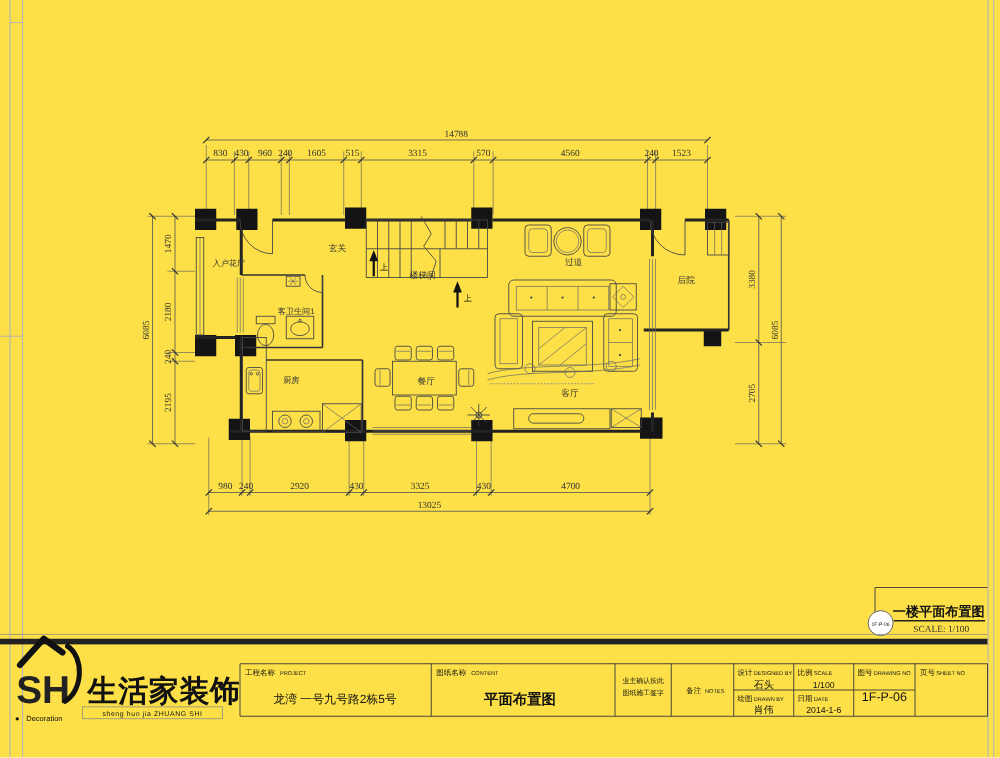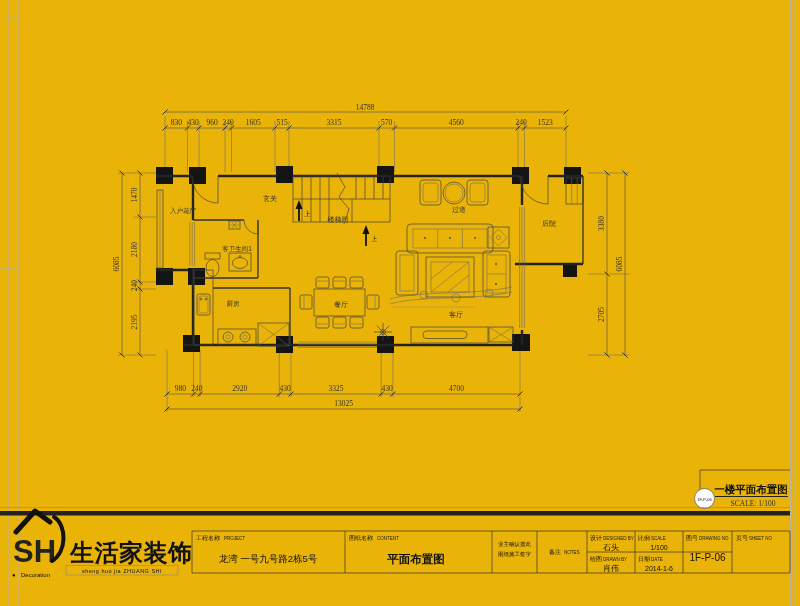--- a/index.html
+++ b/index.html
@@ -1,16 +1,16 @@
 <!DOCTYPE html>
 <html><head>
 <meta charset="utf-8">
 <style>
   html,body{margin:0;padding:0;background:#fff;}
-  .sheet{position:relative;width:800px;height:606px;background:#eab308;overflow:hidden;}
+  .sheet{position:relative;width:800px;height:606px;background:#fde047;overflow:hidden;}
   svg text{font-family:"Liberation Serif","DejaVu Serif",serif;fill:#222;}
   .dim{font-size:7.5px;text-anchor:middle;fill:#333;}
   .room{font-family:"Liberation Sans","DejaVu Sans",sans-serif;font-size:7px;text-anchor:middle;fill:#333;}
   .room-s{font-size:6.5px;}
   .up{font-family:"Liberation Sans","DejaVu Sans",sans-serif;font-size:6.5px;fill:#111;text-anchor:start;}
   .w{stroke:#232323;stroke-width:2.4;fill:none;}
   .w1{stroke:#333;stroke-width:1.3;fill:none;}
   .t{stroke:#444;stroke-width:.7;fill:none;}
   .t2{stroke:#666;stroke-width:.55;fill:none;}
   .d{stroke:#555;stroke-width:.65;fill:none;}

